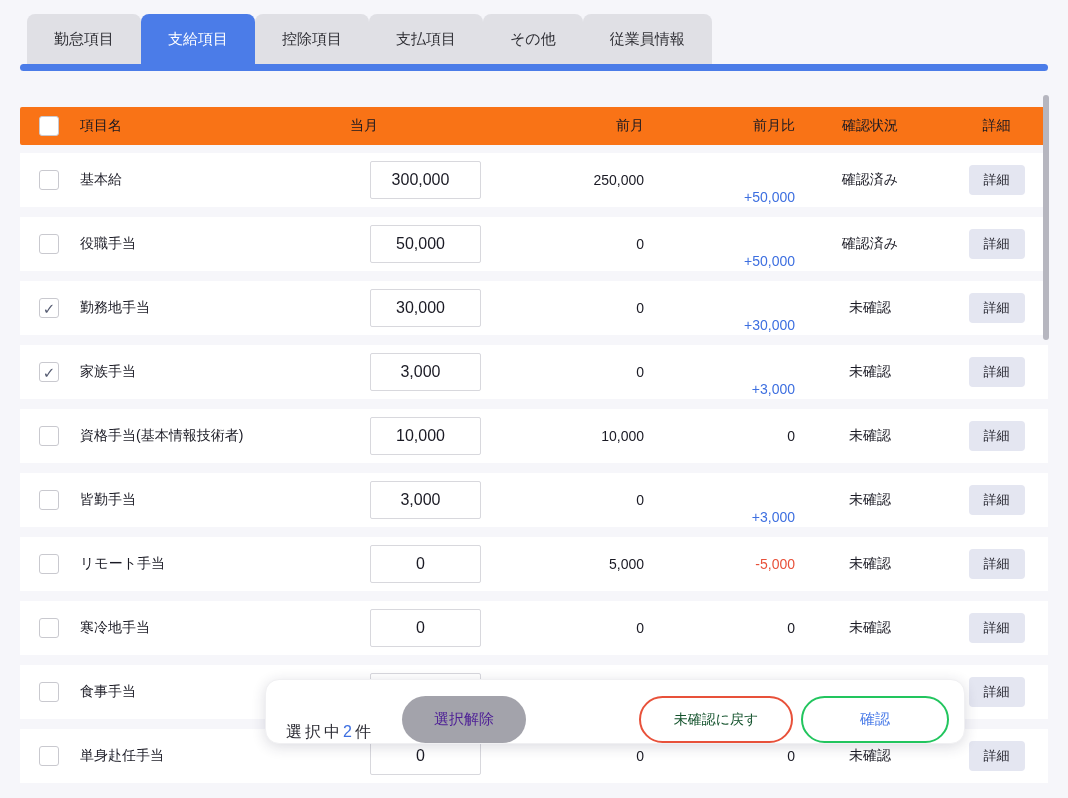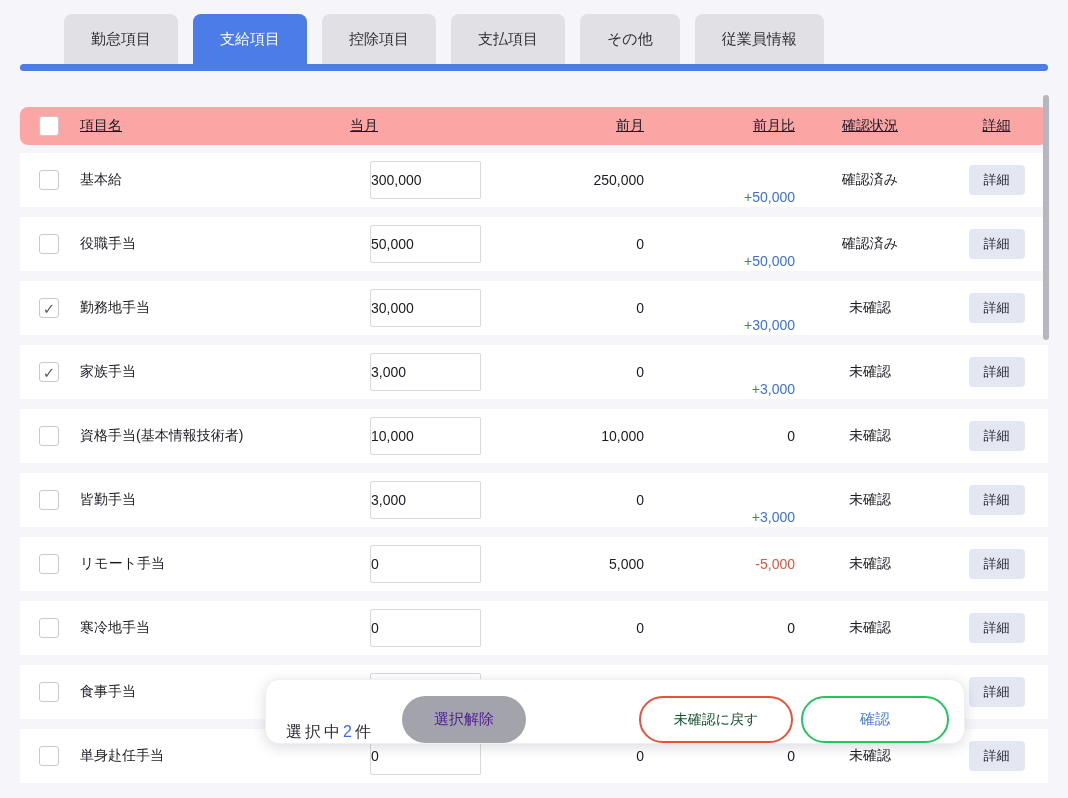--- a/index.html
+++ b/index.html
@@ -5,44 +5,43 @@
   * { margin:0; padding:0; box-sizing:border-box; }
   html,body { width:1068px; height:798px; }
   body {
     font-family:"Liberation Sans","DejaVu Sans",sans-serif;
     background:#f6f6fa;
     color:#1a1a24;
   }
   .page { position:relative; width:1068px; height:798px; overflow:hidden; }
 
   
-  .tabbar { display:flex; gap:15px; margin:14px 0 0 64px; }
+  .tabbar { display:flex; margin:14px 0 0 27px; }
   .tab {
     height:50px; padding:0 27px; display:flex; align-items:center; justify-content:center;
     background:#e0e0e5; color:#303036; font-size:15px;
     border-radius:8px 8px 0 0; cursor:pointer; white-space:nowrap;
   }
   .tab.active { background:#4b7ce8; color:#ffffff; }
   .tab-underline {
     margin-left:20px; width:1028px; height:7px;
     background:#4b7ce8; border-radius:4px;
   }
 
   
   .table { margin:36px 20px 0 20px; width:1028px; }
   .thead, .row {
     display:grid;
     grid-template-columns:58px 272px 131px 163px 151px 150px 103px;
     align-items:center;
   }
   .thead {
-    height:38px; background:#fca5a5; border-radius:8px;
+    height:38px; background:#f97316; border-radius:2px;
     font-size:14px; font-weight:500; color:#181822;
     margin-bottom:8px;
-    text-decoration:underline;
   }
   .row { height:54px; background:#ffffff; margin-bottom:10px; }
   .cell { font-size:14px; }
   .c-check { display:flex; justify-content:center; }
   .c-name  { padding-left:2px; }
   .c-current { display:flex; justify-content:flex-end; }
   .c-prev, .c-diff { text-align:right; }
   .c-status { text-align:center; }
   .c-detail { display:flex; justify-content:center; }
   .c-diff.pos { color:#3d6fe0;margin-top:34px; }
@@ -53,23 +52,23 @@
     width:20px; height:20px; background:#fff;
     border:1px solid #c9c9cf; border-radius:3px;
     display:inline-flex; align-items:center; justify-content:center;
     cursor:pointer;
   }
   .checkbox.checked::after {
     content:"\2713"; color:#565c72; font-size:15px; font-weight:bold; line-height:1;
   }
 
   .amount-input {
-    width:111px; height:38px; text-align:left; padding-right:10px;
+    width:111px; height:38px; text-align:center; padding-right:10px;
     border:1px solid #d8d8dd; border-radius:2px; background:#fff;
-    font-size:14px; color:#1a1a24;
+    font-size:16px; color:#1a1a24;
     font-family:"Liberation Sans","DejaVu Sans",sans-serif;
   }
 
   .detail-btn {
     border:none; background:#e4e6f1; color:#20202a;
     font-size:13px; padding:6px 15px; border-radius:4px; cursor:pointer;
     font-family:"Liberation Sans","DejaVu Sans",sans-serif;
   }
 
   

